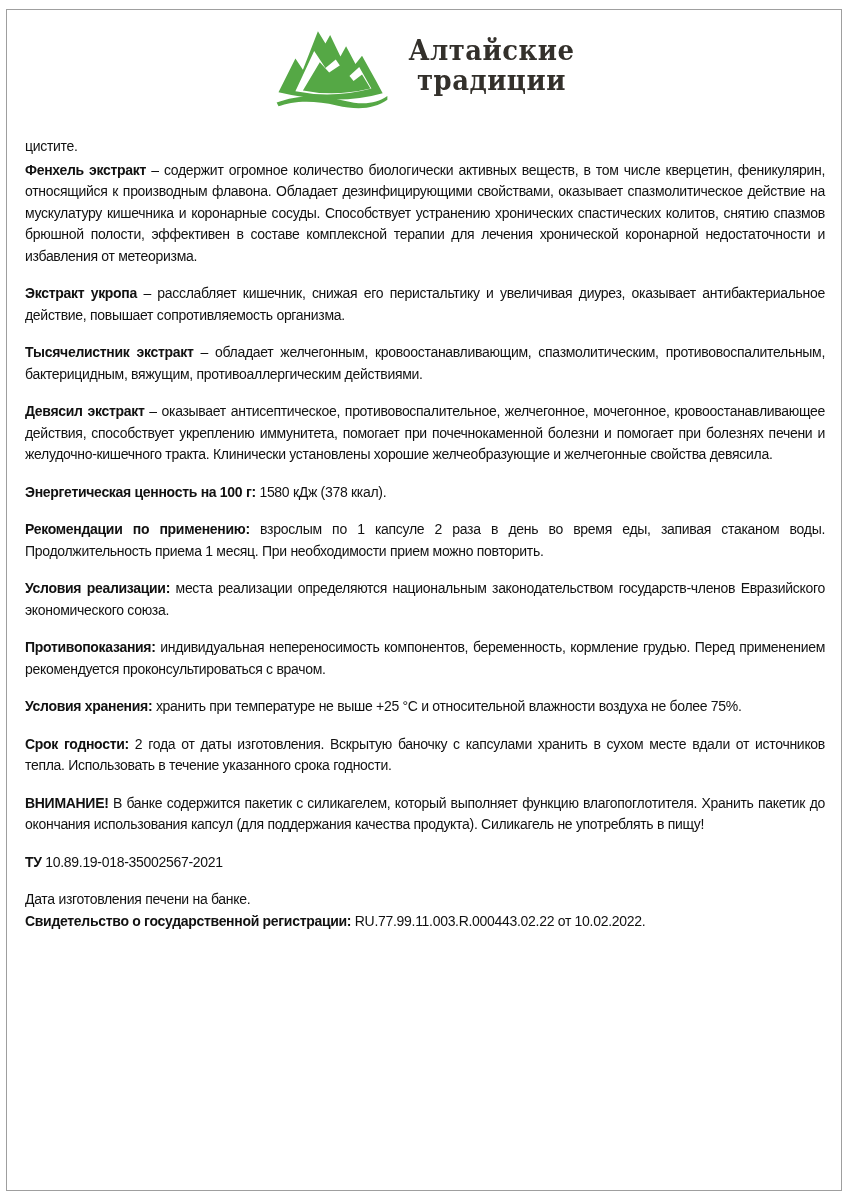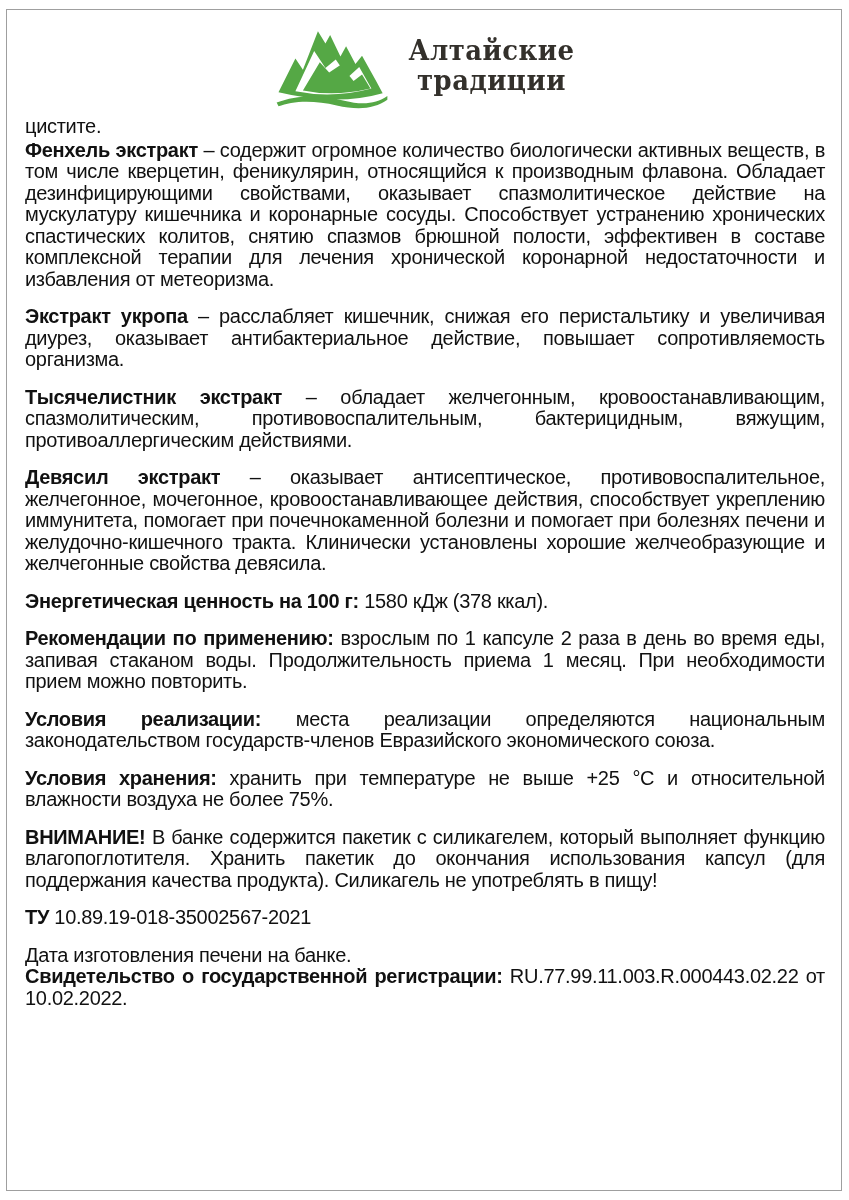--- a/index.html
+++ b/index.html
@@ -32,24 +32,24 @@
     font-family: "DejaVu Serif", serif;
     font-weight: bold;
     font-size: 27px;
     line-height: 1.12;
     color: #33302b;
     text-align: center;
     letter-spacing: 0.5px;
     transform: scaleX(0.96);
   }
   .content {
-    margin-top: 0;
+    margin-top: 20px;
     padding: 0 6px 0 7px;
     color: #111111;
-    font-size: 20px;
+    font-size: 14px;
     line-height: 21.5px;
     letter-spacing: -0.3px;
     text-align: justify;
   }
   .para { margin: 0 0 16px 0; }
   .head { font-weight: bold; }
   .frag { margin-bottom: 2px; }
   .tight { margin-bottom: 0; }
   .extra-gap { margin-top: 14px; }
 </style>
@@ -84,23 +84,25 @@
 
     <p class="para"><span class="head">Девясил экстракт</span><span> – оказывает антисептическое, противовоспалительное, желчегонное, мочегонное, кровоостанавливающее действия, способствует укреплению иммунитета, помогает при почечнокаменной болезни и помогает при болезнях печени и желудочно-кишечного тракта. Клинически установлены хорошие желчеобразующие и желчегонные свойства девясила.</span></p>
 
 
     <p class="para"><span class="head">Энергетическая ценность на 100 г:</span><span> 1580 кДж (378 ккал).</span></p>
 
     <p class="para"><span class="head">Рекомендации по применению:</span><span> взрослым по 1 капсуле 2 раза в день во время еды, запивая стаканом воды. Продолжительность приема 1 месяц. При необходимости прием можно повторить.</span></p>
 
     <p class="para"><span class="head">Условия реализации:</span><span> места реализации определяются национальным законодательством государств-членов Евразийского экономического союза.</span></p>
 
+    <p class="para"><span class="head">Противопоказания:</span><span> индивидуальная непереносимость компонентов, беременность, кормление грудью. Перед применением рекомендуется проконсультироваться с врачом.</span></p>
 
     <p class="para"><span class="head">Условия хранения:</span><span> хранить при температуре не выше +25 °С и относительной влажности воздуха не более 75%.</span></p>
 
+    <p class="para"><span class="head">Срок годности:</span><span> 2 года от даты изготовления. Вскрытую баночку с капсулами хранить в сухом месте вдали от источников тепла. Использовать в течение указанного срока годности.</span></p>
 
     <p class="para"><span class="head">ВНИМАНИЕ!</span><span> В банке содержится пакетик с силикагелем, который выполняет функцию влагопоглотителя. Хранить пакетик до окончания использования капсул (для поддержания качества продукта). Силикагель не употреблять в пищу!</span></p>
 
     <p class="para"><span class="head">ТУ</span><span> 10.89.19-018-35002567-2021</span></p>
 
     <p class="para tight extra-gap"><span class="head"></span><span>Дата изготовления печени на банке.</span></p>
 
     <p class="para"><span class="head">Свидетельство о государственной регистрации:</span><span> RU.77.99.11.003.R.000443.02.22 от 10.02.2022.</span></p>
   </div>
 

